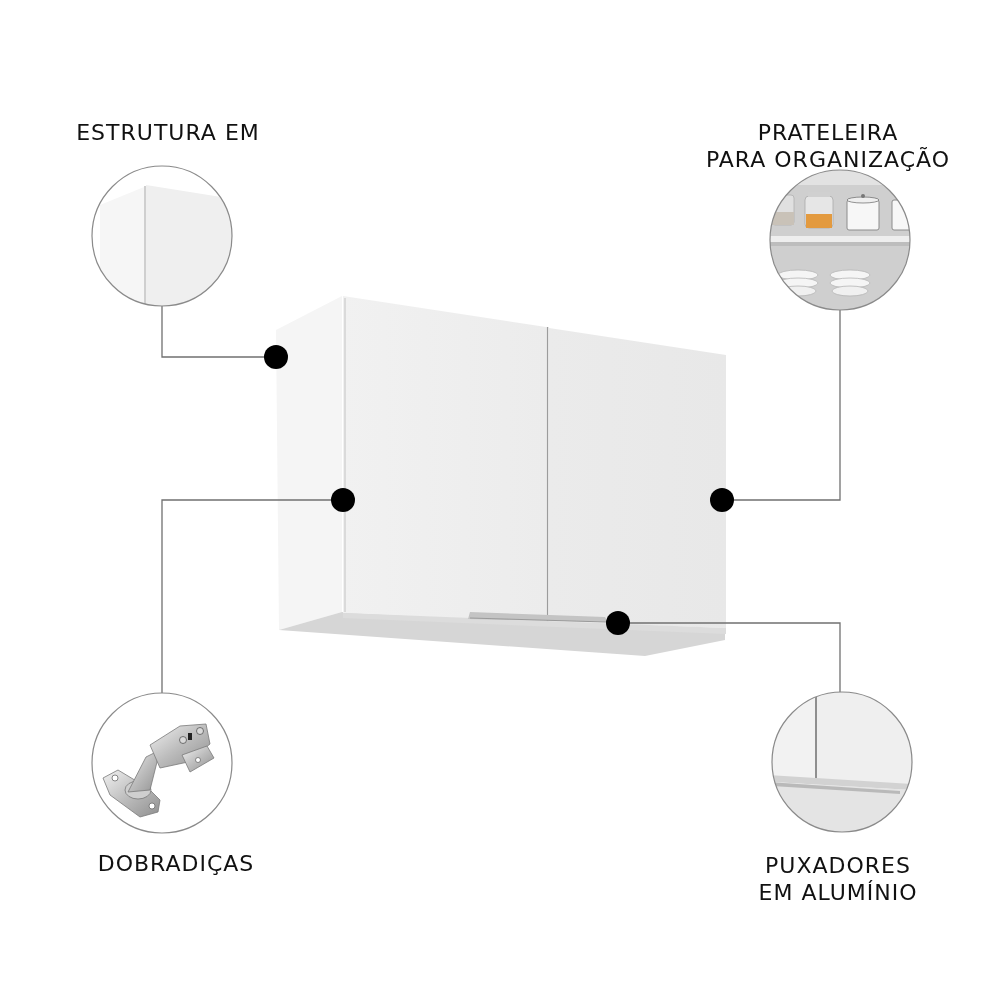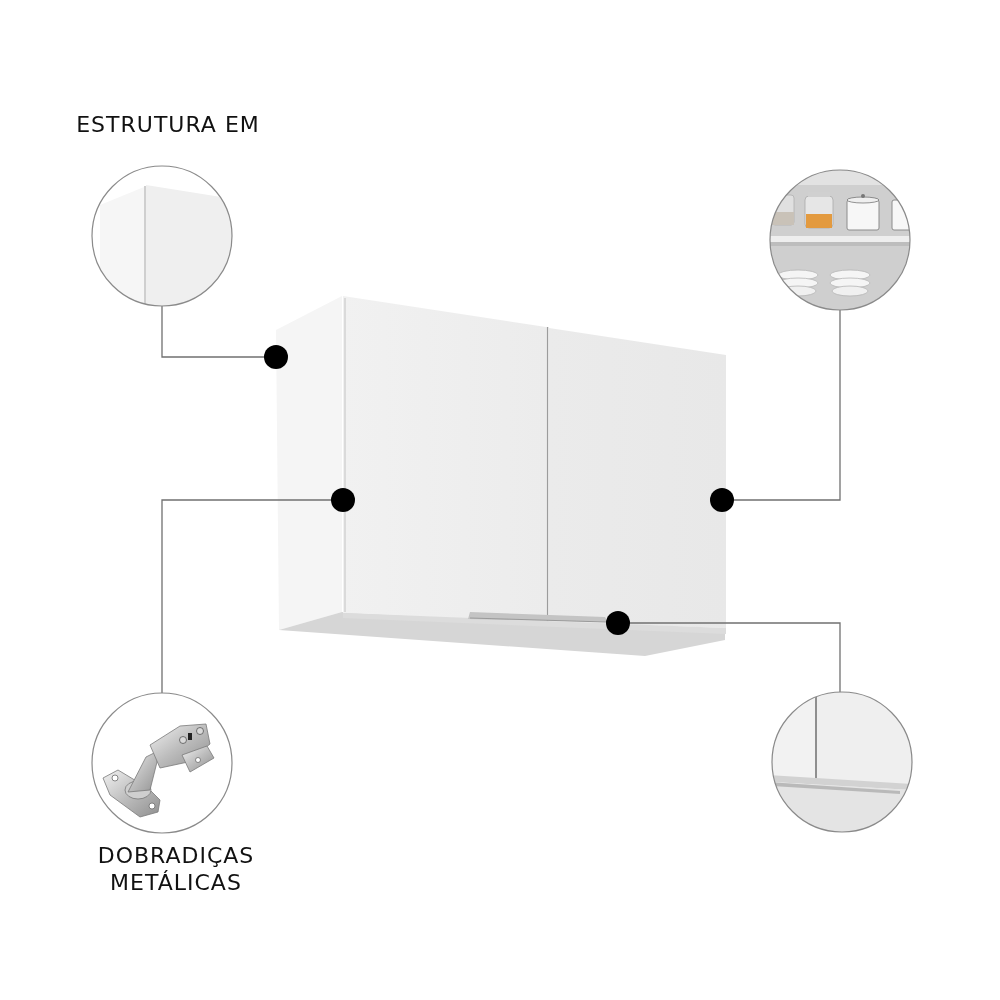--- a/index.html
+++ b/index.html
@@ -1,21 +1,21 @@
 <!DOCTYPE html>
 <html><head>
 <meta charset="utf-8">
 <style>
   html, body { margin: 0; padding: 0; background: #ffffff; }
   body { width: 1000px; height: 1000px; position: relative; overflow: hidden;
          font-family: "DejaVu Sans", "Liberation Sans", sans-serif; }
   .label {
     position: absolute; text-align: center; color: #111111;
     font-family: "DejaVu Sans", sans-serif; font-size: 22px; letter-spacing: 1px;
-    line-height: 27px; font-weight: normal; transform: translateX(-50%); white-space: nowrap;
+    line-height: 27px; font-weight: normal; transform: translateX(-50%); white-space: nowrap; margin-top: 8px;
   }
   .label span { display: block; }
   .stage { position: absolute; left: 0; top: 0; width: 1000px; height: 1000px; }
 </style>
 </head>
 <body>
 
 <div class="stage">
   <svg width="1000" height="1000" viewBox="0 0 1000 1000" xmlns="http://www.w3.org/2000/svg">
     <defs>
@@ -156,19 +156,26 @@
       </g>
       <circle cx="842" cy="762" r="70" fill="none" stroke="#8a8a8a" stroke-width="1.2"></circle>
     </g>
   </svg>
 
   
   <div class="label" style="left:168px; top:111px;">
     <span>ESTRUTURA EM</span>
   </div>
 
+  <div class="label" style="left:828px; top:111px;">
+    <span>PRATELEIRA</span>
+    <span>PARA ORGANIZAÇÃO</span>
+  </div>
 
   <div class="label" style="left:176px; top:842px;">
     <span>DOBRADIÇAS</span>
-    <span>METÁLICAS</span>
   </div>
 
+  <div class="label" style="left:838px; top:844px;">
+    <span>PUXADORES</span>
+    <span>EM ALUMÍNIO</span>
+  </div>
 </div>
 
 </body></html>

